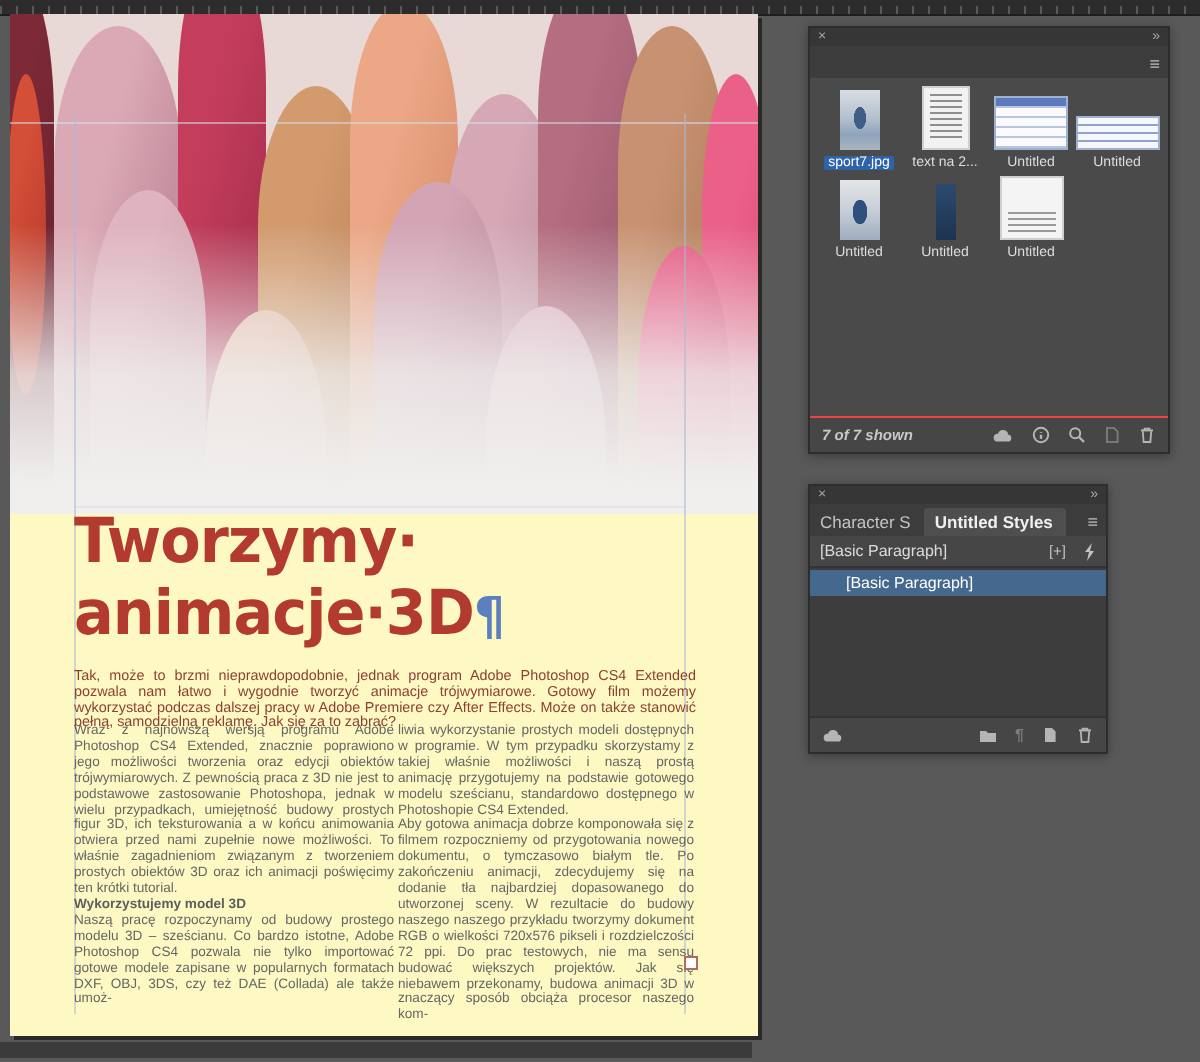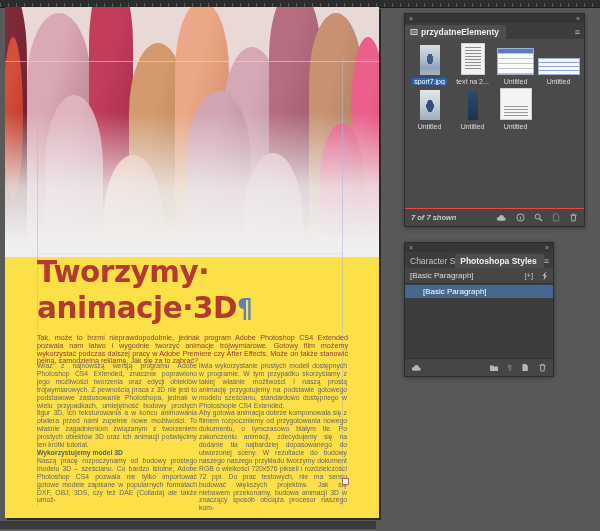--- a/index.html
+++ b/index.html
@@ -14,21 +14,21 @@
     position:absolute;left:0;top:0;width:600px;height:7px;background:#2c2c2c;
     background-image:repeating-linear-gradient(90deg,#5a5a5a 0 1px,transparent 1px 8px);
     background-size:100% 4px;background-position:0 3px;background-repeat:no-repeat;
     border-bottom:1px solid #1e1e1e;
   }
   .ruler-marker{position:absolute;left:35px;top:10px;width:14px;height:7px;background:#e9e9e9;border-radius:4px;opacity:.9;}
 
   
   .page{
     position:absolute;left:5px;top:7px;width:374px;height:511px;
-    background:#fde047;box-shadow:2px 2px 0 rgba(15,15,15,.65);
+    background:#fef9c3;box-shadow:2px 2px 0 rgba(15,15,15,.65);
   }
   .below-strip{position:absolute;left:0;top:521px;width:376px;height:8px;background:#3b3b3b;}
 
   .photo{position:absolute;left:0;top:0;width:374px;height:250px;overflow:hidden;background:#e9d9d6;}
   .crayon{position:absolute;border-radius:50% 50% 0 0 / 70px 70px 0 0;}
   .photo-fade{
     position:absolute;left:0;top:0;width:100%;height:100%;
     background:linear-gradient(180deg,rgba(240,239,238,0) 42%,rgba(240,239,238,.82) 72%,#f0efee 94%);
   }
 
@@ -166,30 +166,20 @@
   <div class="overflow-port"></div>
 </div>
 <div class="below-strip"></div>
 
 <div class="panel lib-panel">
   <div class="p-titlebar">
     <span>×</span>
     <span>»</span>
   </div>
   <div class="p-tabs">
-    <div class="tab active">
-      <span class="icon">
-        <svg width="8" height="8" viewBox="0 0 8 8">
-            <rect x="1" y="1.5" width="6" height="5" fill="none" stroke="#cfcfcf" stroke-width="1"></rect>
-            <line x1="2" y1="3.2" x2="6" y2="3.2" stroke="#cfcfcf" stroke-width="0.7"></line>
-            <line x1="2" y1="4.8" x2="6" y2="4.8" stroke="#cfcfcf" stroke-width="0.7"></line>
-          </svg>
-      </span>
-      <span>przydatneElementy</span>
-    </div>
     <div class="p-menu">≡</div>
   </div>
   <div class="lib-body">
     <div class="lib-item">
       <div class="thumbbox">
           <div class="t-photo"></div>
         </div>
       <div class="lbl sel">sport7.jpg</div>
     </div>
     <div class="lib-item">
@@ -269,21 +259,21 @@
 <div class="panel ps-panel">
   <div class="p-titlebar">
     <span>×</span>
     <span>»</span>
   </div>
   <div class="p-tabs">
     <div class="tab clipped">
       <span>Character S</span>
     </div>
     <div class="tab active">
-      <span>Photoshopa Styles</span>
+      <span>Untitled Styles</span>
     </div>
     <div class="p-menu">≡</div>
   </div>
   <div class="ps-controls">
     <span class="ps-current">[Basic Paragraph]</span>
     <span class="ps-ctrl-icons">
       <span>[+]</span>
       <span class="icon">
         <svg width="7" height="10" viewBox="0 0 7 10">
             <path d="M5 0.5 1.5 5h2L2.5 9.5 6 4.5H4z" fill="#c2c2c2"></path>

